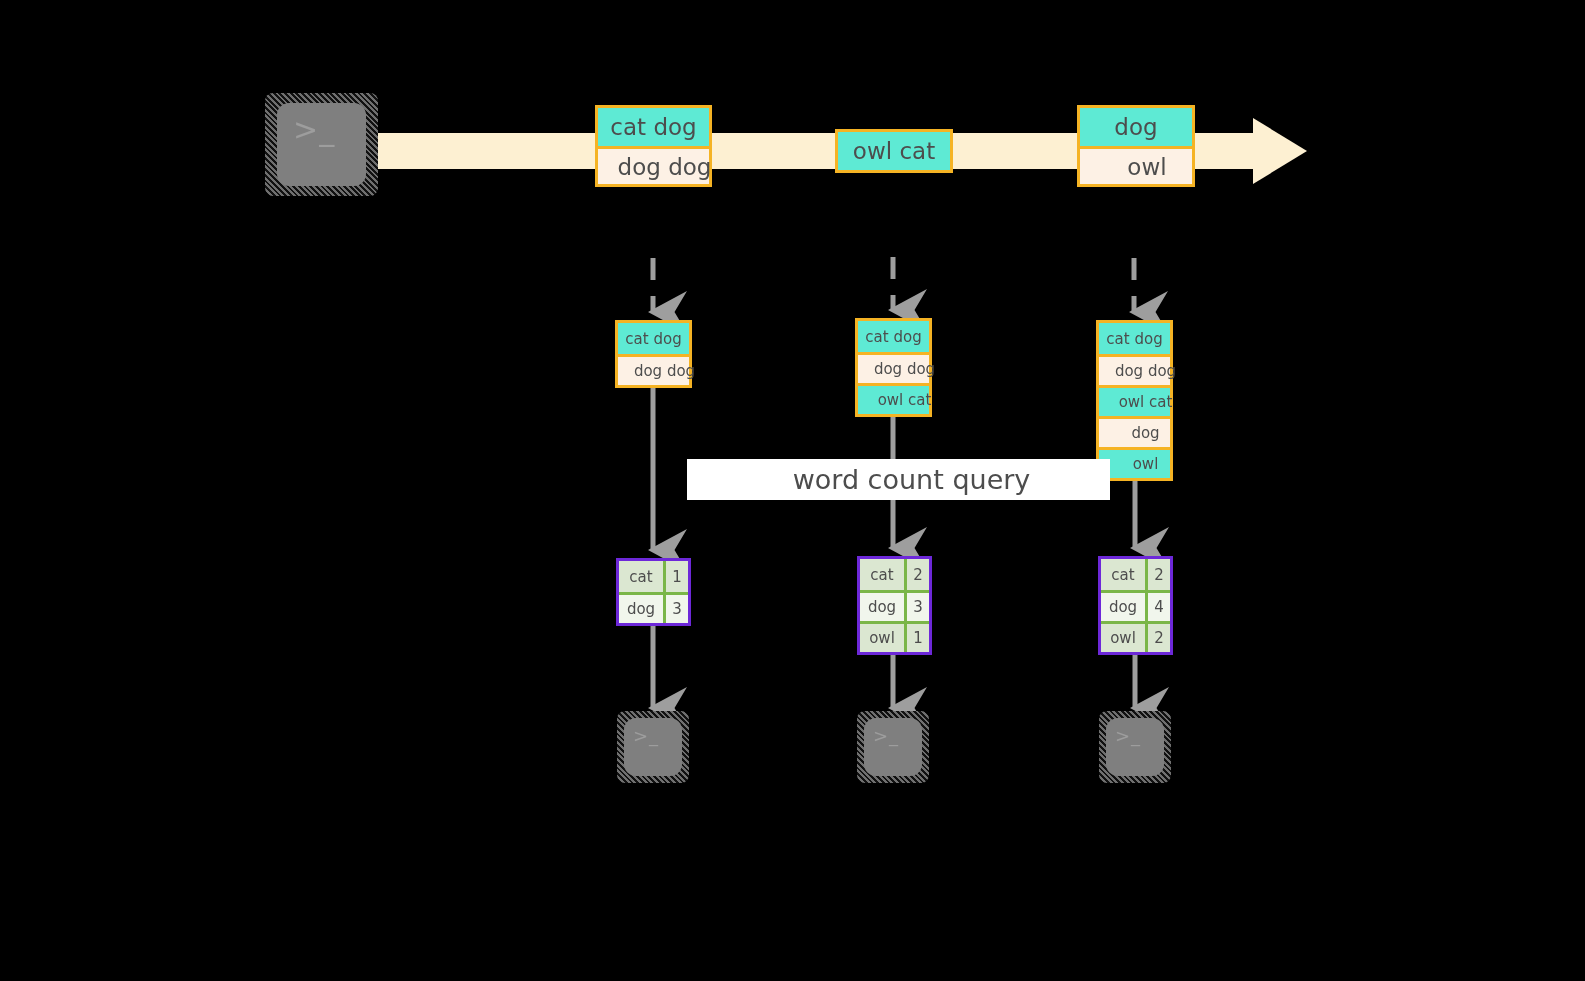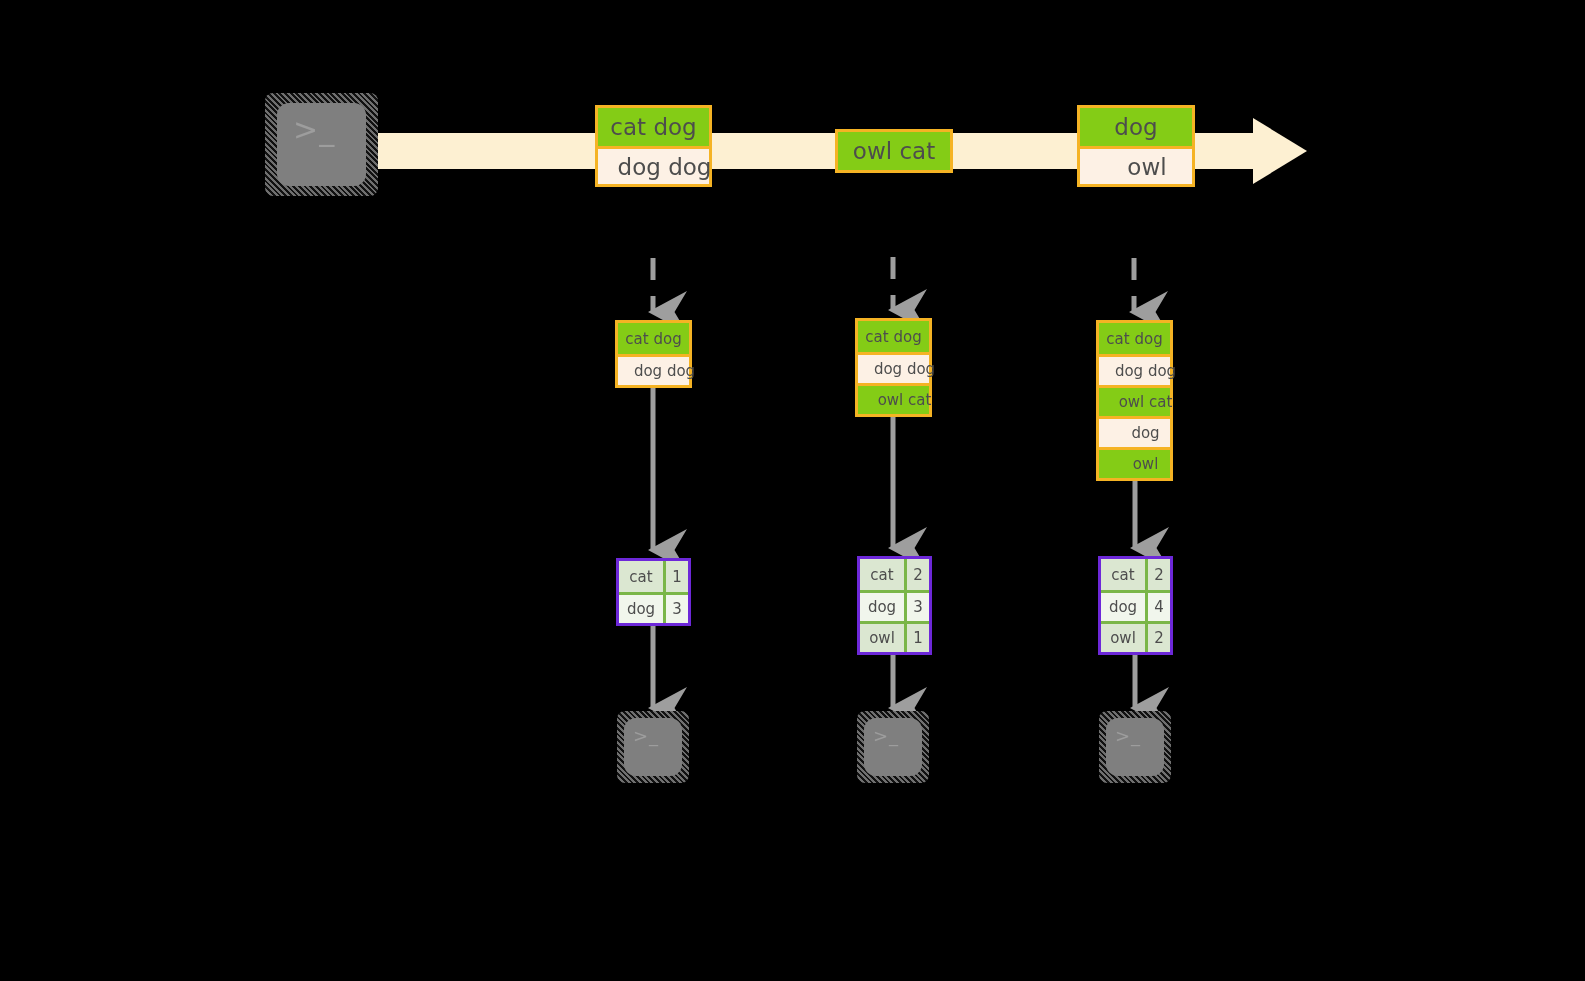--- a/index.html
+++ b/index.html
@@ -83,21 +83,21 @@
     background: #fdf1e5;
   }
   .obox .cell {
     box-sizing: border-box;
     display: flex;
     align-items: center;
     justify-content: center;
     color: #4d4d4d;
     white-space: nowrap;
   }
-  .obox .cell.alt { background: #84cc16; text-align: right; }
+  .obox .cell.alt { background: #5eead4; text-align: right; }
   .obox .cell.plain { background: #fdf1e5; }
   .obox .cell + .cell { border-top: 3px solid #f5b324; padding-left: 22px; }
 
   
   .obox-top .cell { height: 38px; font-size: 23px; }
   .ob-catdog { left: 595px; top: 105px; width: 117px; }
   .ob-owlcat { left: 835px; top: 129px; width: 118px; }
   .ob-dogowl { left: 1077px; top: 105px; width: 118px; }
 
   
@@ -284,14 +284,17 @@
       <div class="v">2</div>
     </div>
   </div>
 
   <div class="term term-small" style="left:1099px; top:711px;">
     <div class="hatch"></div>
     <div class="body"></div>
     <div class="prompt">&gt;_</div>
   </div>
 
+  <div class="query-banner">
+    <span class="label">word count query</span>
+  </div>
 
 </div>
 
 </body></html>

